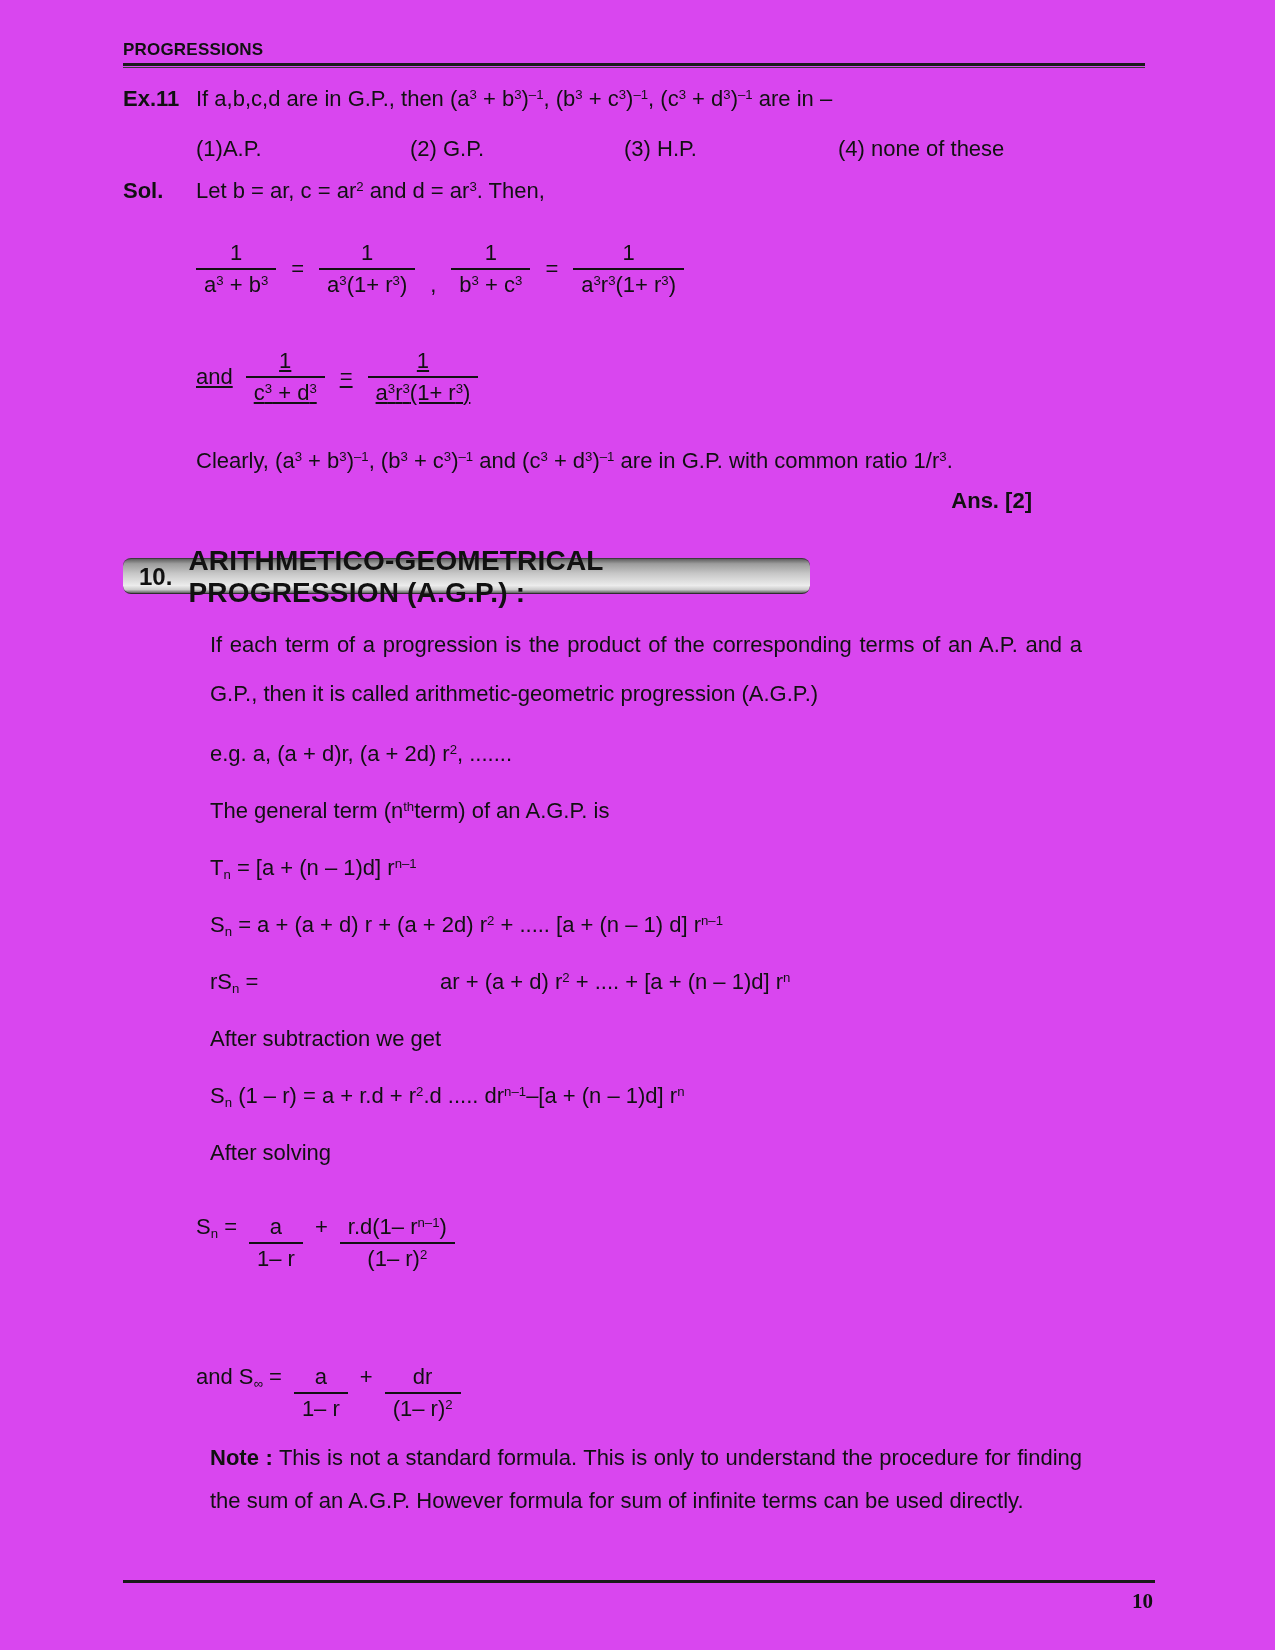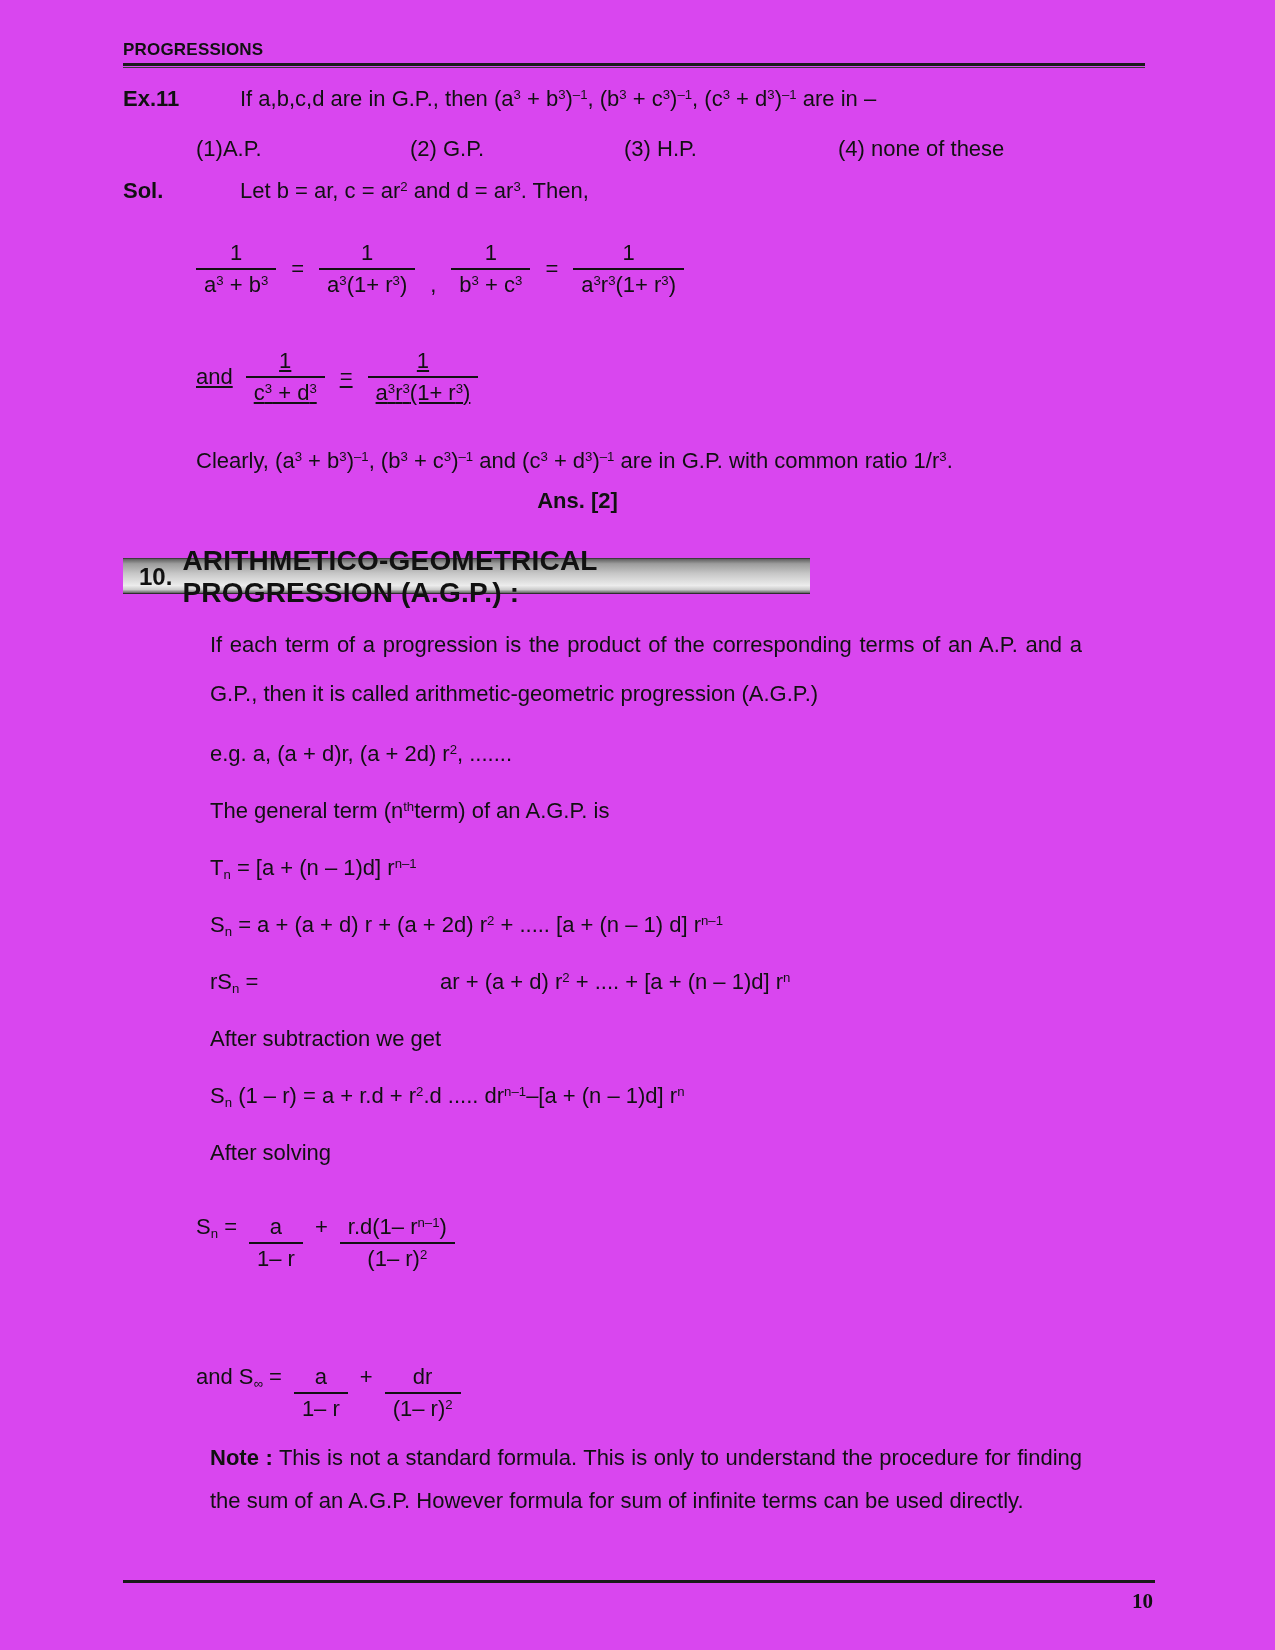--- a/index.html
+++ b/index.html
@@ -28,21 +28,21 @@
   }
   .header-rule {
     margin-top: 3px;
     width: 1022px;
     height: 5px;
     border-top: 3px solid #1a1a1a;
     border-bottom: 1px solid #3a3a3a;
   }
 
   
-  .ex-row { display: flex; margin-top: 18px; gap: 44px; }
+  .ex-row { display: flex; margin-top: 18px; }
   .ex-label { width: 73px; flex: 0 0 73px; font-weight: bold; }
   .ex-text { flex: 1; }
 
   .options-row { display: flex; margin: 24px 0 0 73px; }
   .option { width: 214px; }
   .option:last-child { width: auto; }
 
   .sol-row { margin-top: 16px; }
 
   
@@ -60,35 +60,36 @@
     align-items: stretch;
     text-align: center;
     vertical-align: middle;
   }
   .frac .num { display: block; border-bottom: 2px solid #111; padding: 0 8px 2px 8px; }
   .frac .den { display: block; padding: 2px 8px 0 8px; }
   .eq-sign { padding: 0 2px; }
   .eq-comma { align-self: flex-end; padding: 0 2px; }
 
   .conclusion { margin: 42px 0 0 73px; }
-  .answer { margin-top: 14px; text-align: center; padding-right: 128px; font-weight: bold; }
+  .answer { margin-top: 14px; text-align: right; padding-right: 128px; font-weight: bold; }
 
   
   .section-band {
     margin-top: 44px;
     margin-left: 0px;
     width: 687px;
     height: 36px;
     display: flex;
     align-items: center;
-    gap: 10px;
+    gap: 16px;
     padding: 2px 14px 0 16px;
     background: linear-gradient(180deg, #5f5f5f 0%, #9c9c9c 14%, #c6c6c6 42%, #ececec 78%, #cccccc 90%, #606060 100%);
     border-top: 1px solid #3c3c3c;
     border-bottom: 1px solid #2e2e2e;
+    border-radius: 8px;
   }
   .section-number { font-weight: bold; font-size: 24px; }
   .section-title { font-weight: bold; font-size: 28px; letter-spacing: 0.2px; }
 
   
   .body { margin: 26px 0 0 73px; width: 900px; }
   .body p { margin: 14px; line-height: 43px; }
   .body p.just { text-align: justify; line-height: 49px; }
   .body p.gap-below { margin-bottom: 5px; }
   .rsn-lhs { display: inline-block; width: 230px; }

